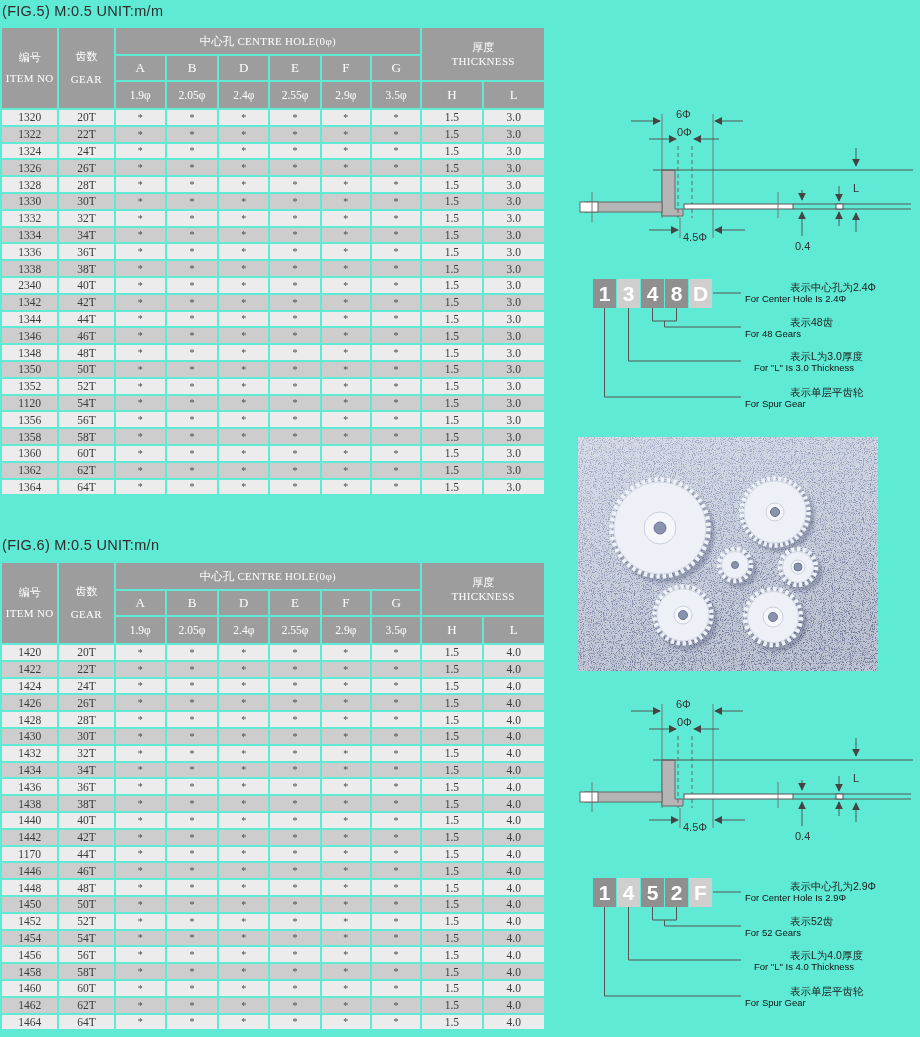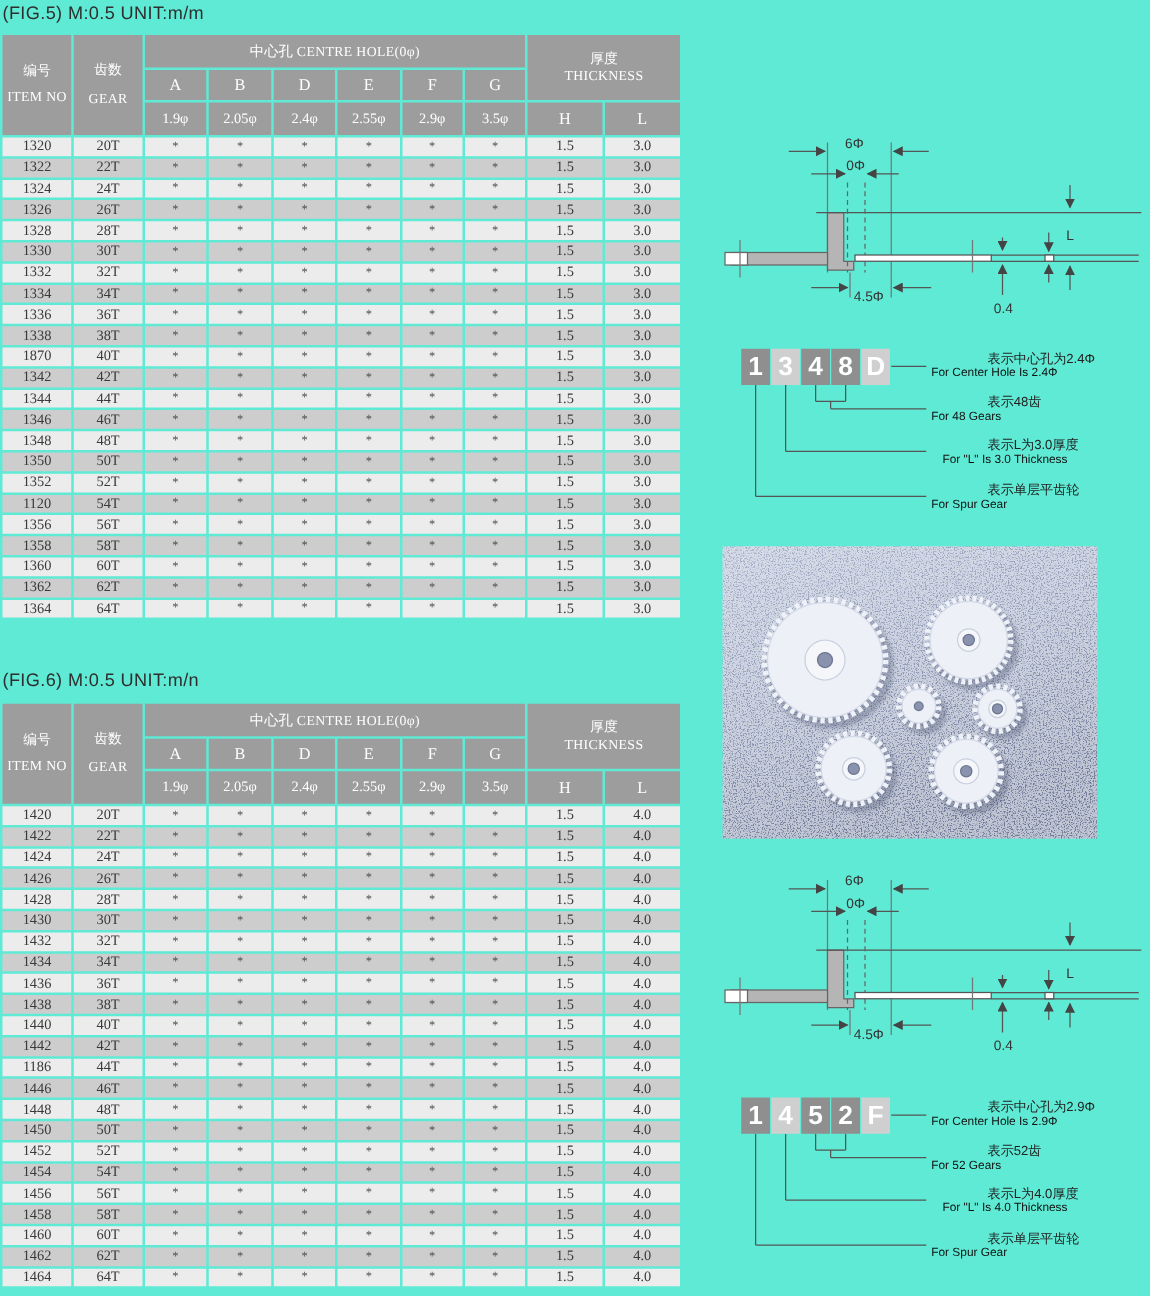--- a/index.html
+++ b/index.html
@@ -225,21 +225,21 @@
           <td class="star">*</td>
           <td class="star">*</td>
           <td class="star">*</td>
           <td class="star">*</td>
           <td class="star">*</td>
           <td class="star">*</td>
           <td>1.5</td>
           <td>3.0</td>
         </tr>
         <tr>
-          <td>1870</td>
+          <td>2340</td>
           <td>40T</td>
           <td class="star">*</td>
           <td class="star">*</td>
           <td class="star">*</td>
           <td class="star">*</td>
           <td class="star">*</td>
           <td class="star">*</td>
           <td>1.5</td>
           <td>3.0</td>
         </tr>
@@ -582,21 +582,21 @@
           <td class="star">*</td>
           <td class="star">*</td>
           <td class="star">*</td>
           <td class="star">*</td>
           <td class="star">*</td>
           <td class="star">*</td>
           <td>1.5</td>
           <td>4.0</td>
         </tr>
         <tr>
-          <td>1186</td>
+          <td>1170</td>
           <td>44T</td>
           <td class="star">*</td>
           <td class="star">*</td>
           <td class="star">*</td>
           <td class="star">*</td>
           <td class="star">*</td>
           <td class="star">*</td>
           <td>1.5</td>
           <td>4.0</td>
         </tr>

